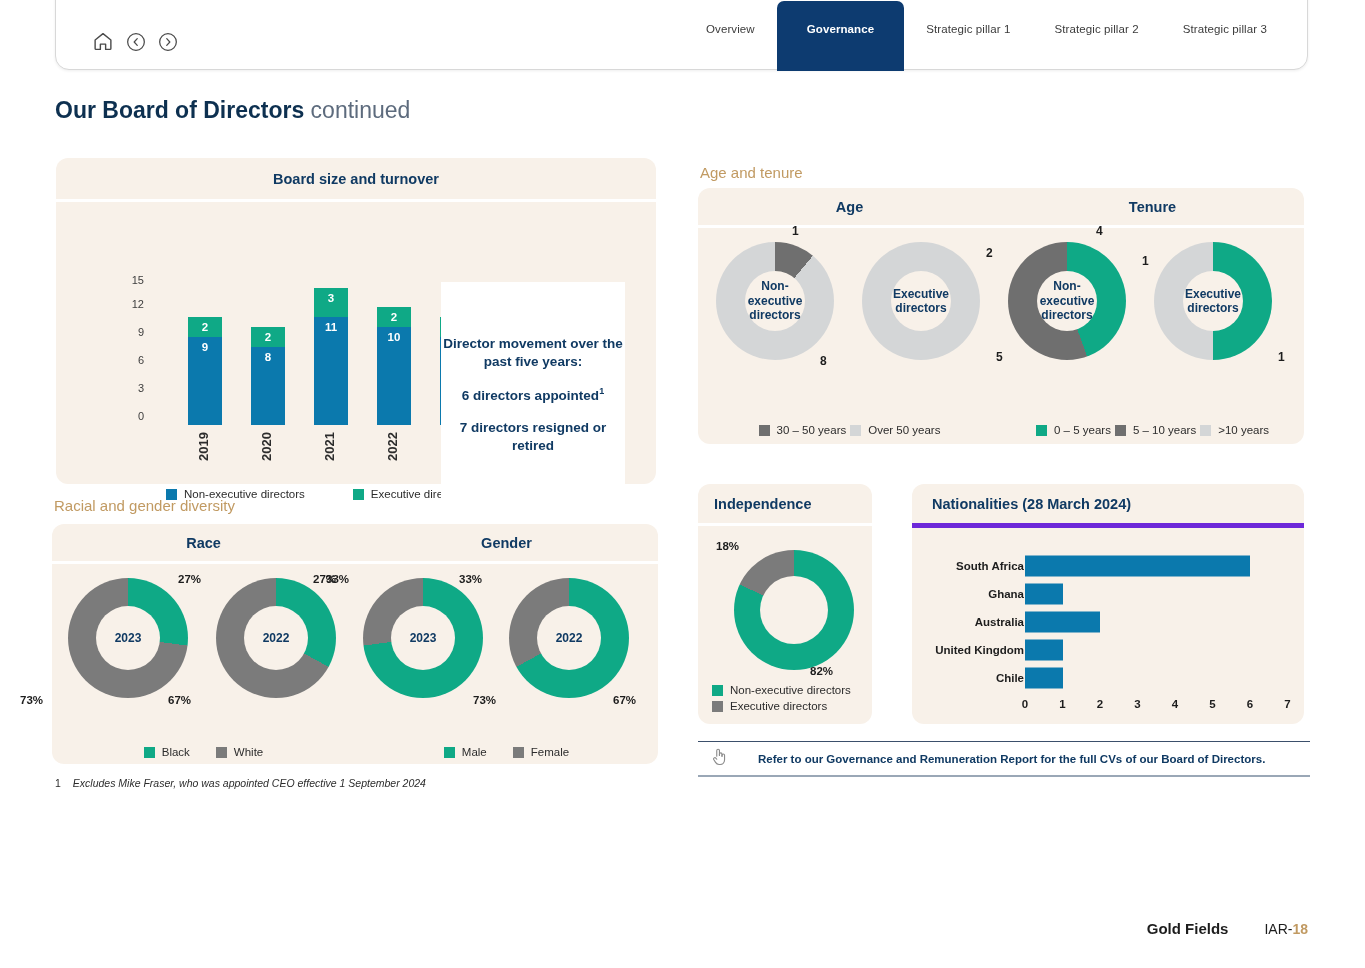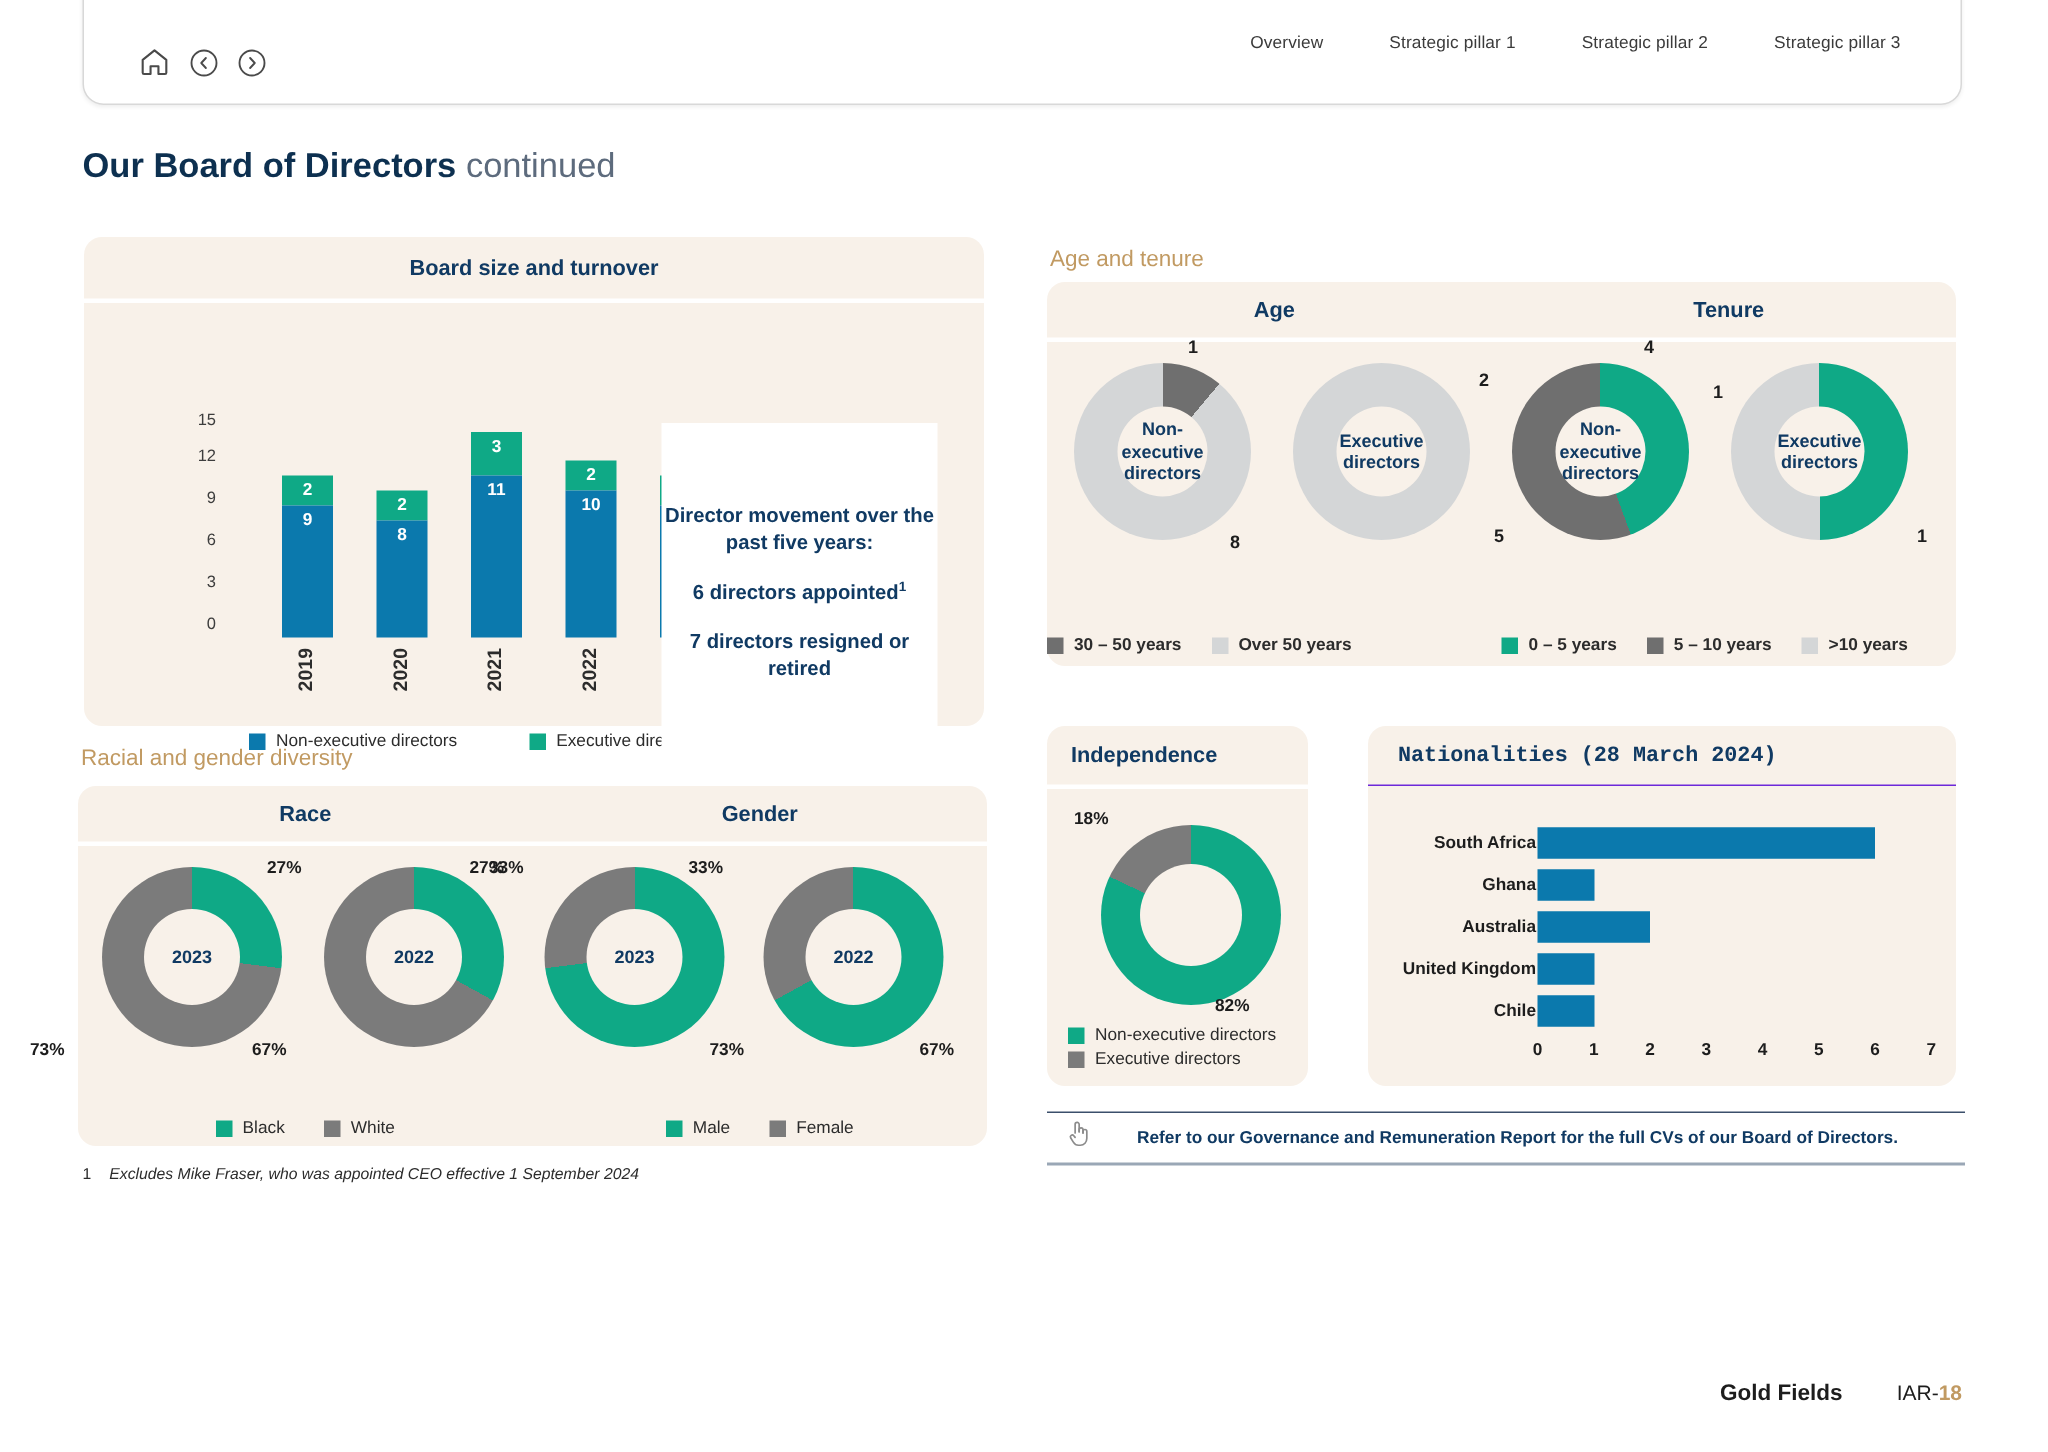--- a/index.html
+++ b/index.html
@@ -106,21 +106,21 @@
   .donut-row { position: relative; height: 170px; }
   .donut-wrap { position: absolute; text-align: center; }
   .donut { position: relative; }
   .donut .hole {
     position: absolute; border-radius: 50%; background: #f8f1e9;
     display: flex; align-items: center; justify-content: center; text-align: center;
   }
   .donut .hole span { font-size: 12px; font-weight: bold; color: #103a63; line-height: 1.2; }
   .dval { position: absolute; font-size: 12px; font-weight: bold; color: #1d1d1d; }
   .at-legend { position: absolute; bottom: 8px; left: 0; width: 100%; display: flex; }
-  .at-legend > div { flex: 1; display: flex; justify-content: flex-start; gap: 20px; font-weight: bold; }
+  .at-legend > div { flex: 1; display: flex; justify-content: center; gap: 4px; }
 
   
   #rg-label { left: 54px; top: 497px; }
   #rg-card { left: 52px; top: 524px; width: 606px; height: 240px; }
   .rg-head { display: flex; border-bottom: 3px solid #ffffff; }
   .rg-head > div { flex: 1; text-align: center; font-weight: bold; color: #103a63; font-size: 14.5px; padding: 11px 0 10px; }
   .rg-row { position: relative; height: 160px; }
   .rg-legend { position: absolute; bottom: 6px; left: 0; width: 100%; display: flex; }
   .rg-legend > div { flex: 1; display: flex; justify-content: center; gap: 26px; }
   .pct { position: absolute; font-size: 11.5px; font-weight: bold; color: #1d1d1d; }
@@ -134,21 +134,21 @@
   .footnote .mk { font-style: normal; }
 
   
   #ind-card { left: 698px; top: 484px; width: 174px; height: 240px; }
   .ind-title { font-weight: bold; color: #103a63; font-size: 14.5px; padding: 12px 0 11px 16px; border-bottom: 3px solid #ffffff; }
   .ind-legend { position: absolute; left: 14px; bottom: 8px; }
   .ind-legend .lg { margin-bottom: 4px; }
 
   
   #nat-card { left: 912px; top: 484px; width: 392px; height: 240px; }
-  .nat-title { font-weight: bold; color: #103a63; font-size: 14.5px; padding: 12px 0 11px 20px; border-bottom: 1px solid #6d28d9; font-family: Liberation Mono, monospace; }
+  .nat-title { font-weight: bold; color: #103a63; font-size: 14.5px; padding: 12px 0 11px 20px; border-bottom: 5px solid #6d28d9; }
   .nat-plot { position: relative; height: 185px; }
   .nat-label { position: absolute; right: 0; font-size: 11.5px; font-weight: bold; color: #1d1d1d; transform: translateY(-50%); }
   .nat-bar { position: absolute; height: 21px; background: #0b79ad; transform: translateY(-50%); }
   .nat-tick { position: absolute; font-size: 11.5px; font-weight: bold; color: #1d1d1d; transform: translateX(-50%); }
 
   
   .refer {
     position: absolute; left: 698px; top: 741px; width: 612px; height: 36px;
     border-top: 1px solid #3b4f6b; border-bottom: 2px solid #9aa7b6;
     display: flex; align-items: center; gap: 30px; padding-left: 12px;
@@ -181,20 +181,21 @@
       </span>
       <span>
         <svg width="20" height="20" viewBox="0 0 24 24" fill="none" stroke="#4a4a4a" stroke-width="1.5">
             <circle cx="12" cy="12" r="10"></circle>
             <path d="M10.5 8l3.7 4-3.7 4" stroke-linecap="round" stroke-linejoin="round"></path>
           </svg>
       </span>
     </div>
     <div class="nav-tabs">
       <div class="nav-tab">Overview</div>
+      <div class="nav-tab active">Governance</div>
       <div class="nav-tab">Strategic pillar 1</div>
       <div class="nav-tab">Strategic pillar 2</div>
       <div class="nav-tab">Strategic pillar 3</div>
     </div>
   </div>
 
   <div class="page-title">
     <span>Our Board of Directors</span>
     <span class="cont">continued</span>
   </div>

